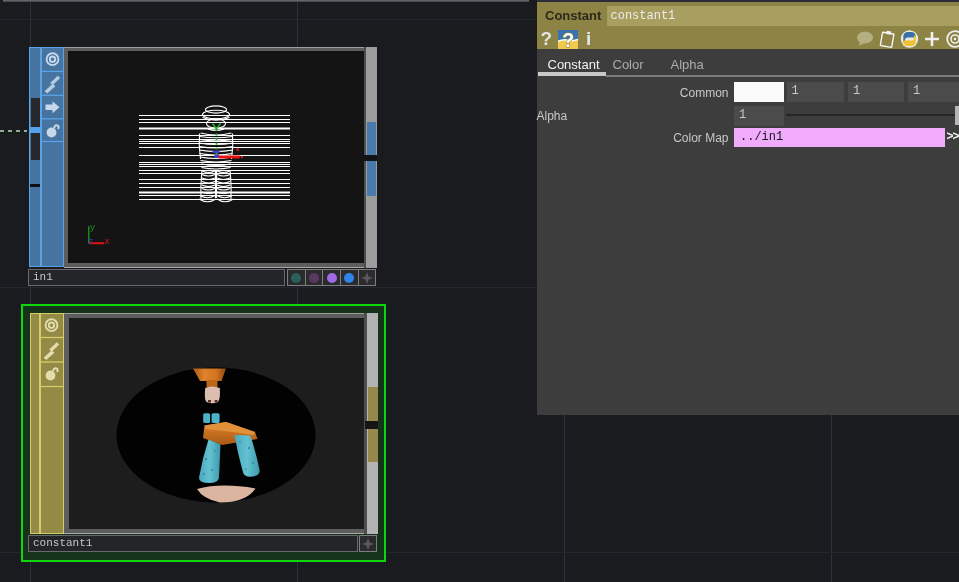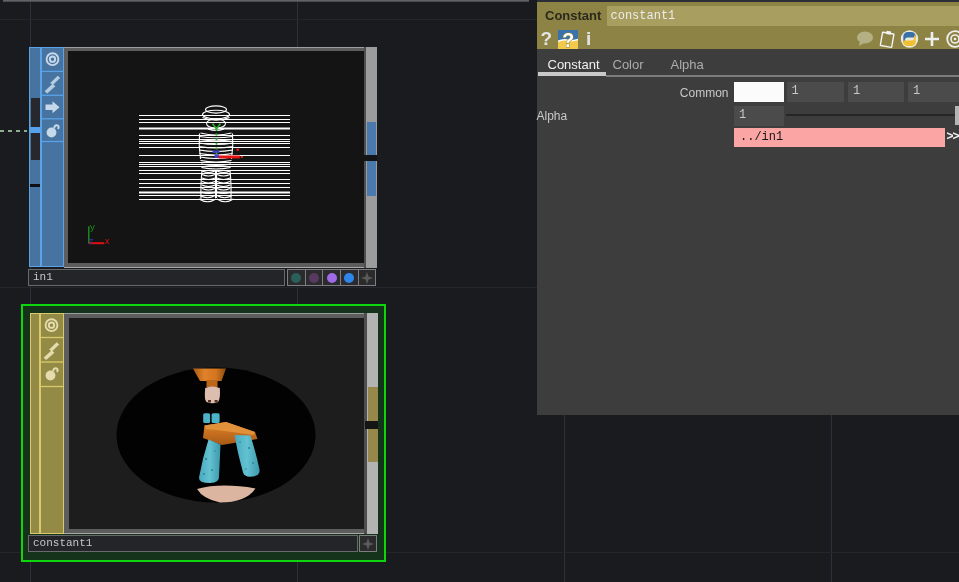--- a/index.html
+++ b/index.html
@@ -326,16 +326,17 @@
        font-size:12px;line-height:19px;padding-left:5px;box-sizing:border-box;">1</div>
   <div class="abs mono" style="left:371.5px;top:82px;width:57px;height:19.5px;background:#4b4b4b;color:#c8c8c8;
        font-size:12px;line-height:19px;padding-left:5px;box-sizing:border-box;">1</div>
 
   <div class="abs" style="left:0;top:109px;width:192px;font-size:12px;color:#c8c8c8;">Alpha</div>
   <div class="abs mono" style="left:197.5px;top:106px;width:50px;height:19.5px;background:#4b4b4b;color:#c8c8c8;
        font-size:12px;line-height:19px;padding-left:5px;box-sizing:border-box;">1</div>
   <div class="abs" style="left:249px;top:113.5px;width:173px;height:2px;background:#262626;"></div>
   <div class="abs" style="left:418.5px;top:106px;width:8.5px;height:18.5px;background:#b5b5b5;"></div>
 
-  <div class="abs mono" style="left:197.5px;top:128px;width:211px;height:18.5px;background:#fca5a5;color:#161616;
+  <div class="abs" style="left:0;top:131px;width:192px;font-size:12px;color:#c8c8c8;text-align:right;">Color Map</div>
+  <div class="abs mono" style="left:197.5px;top:128px;width:211px;height:18.5px;background:#f0abfc;color:#161616;
        font-size:12px;line-height:18px;padding-left:6px;box-sizing:border-box;">../in1</div>
   <div class="abs" style="left:410px;top:129px;font-size:12px;font-weight:bold;color:#f2f2f2;letter-spacing:-1px;">&gt;&gt;</div>
 </div>
 
 </body></html>

